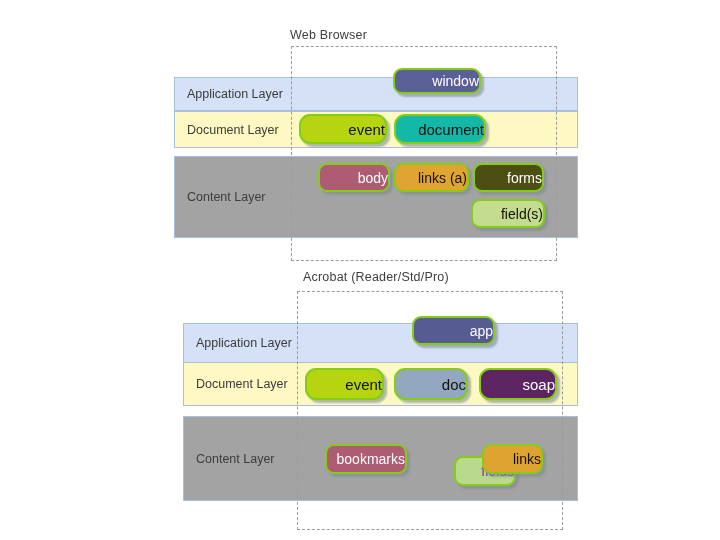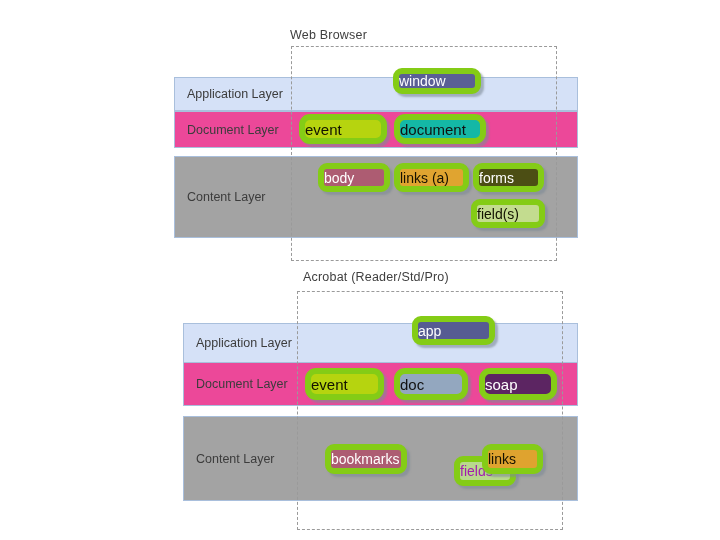--- a/index.html
+++ b/index.html
@@ -12,26 +12,26 @@
     white-space:nowrap;
   }
   .dashed-box{
     position:absolute;border:1px dashed #9a9a9a;z-index:2;background:transparent;
   }
   .band{
     position:absolute;z-index:1;display:flex;align-items:center;
     border:1px solid #a9bfdc;box-sizing:border-box;padding-left:12px;
   }
   .band-app{background:#d5e1f7;margin-top:12px;}
-  .band-doc{background:#ec4899;}
+  .band-doc{background:#fef9c3;}
   .band-content{background:#a3a3a3;}
   .band-label{font-size:12.5px;color:#3c3c3c;white-space:nowrap;}
   .pill{
-    position:absolute;z-index:3;display:flex;align-items:center;justify-content:flex-start;
-    border:6px solid #84cc16;border-radius:9px;box-sizing:border-box;
+    position:absolute;z-index:3;display:flex;align-items:center;justify-content:flex-end;
+    border:2px solid #84cc16;border-radius:9px;box-sizing:border-box;
     box-shadow:3px 3px 2px rgba(125,138,150,0.6);
     font-size:14px;white-space:nowrap;
   }
   .pill.lg{font-size:15px;border-radius:11px;}
 </style>
 </head>
 <body>
 
 <div class="stage">
 

